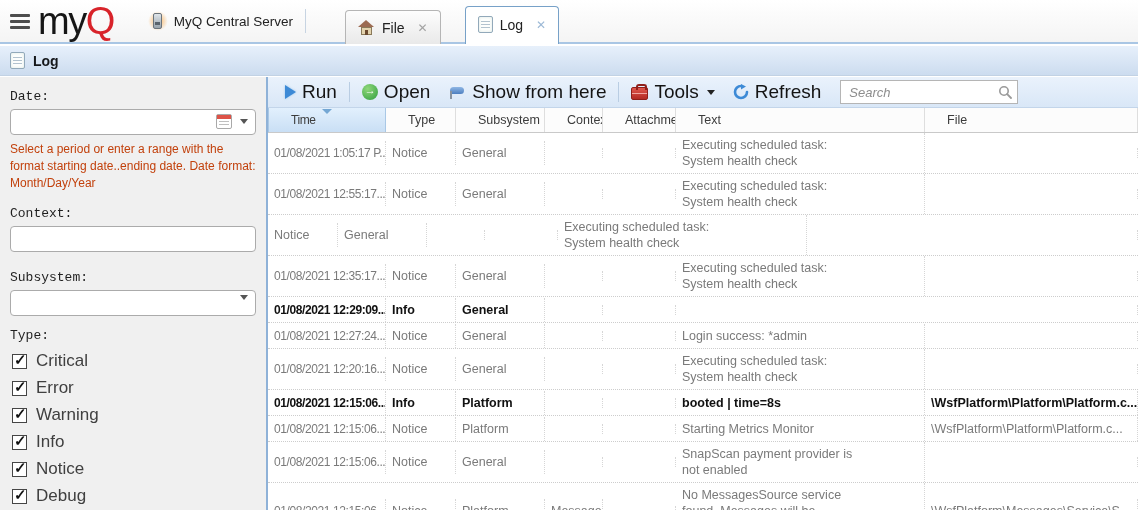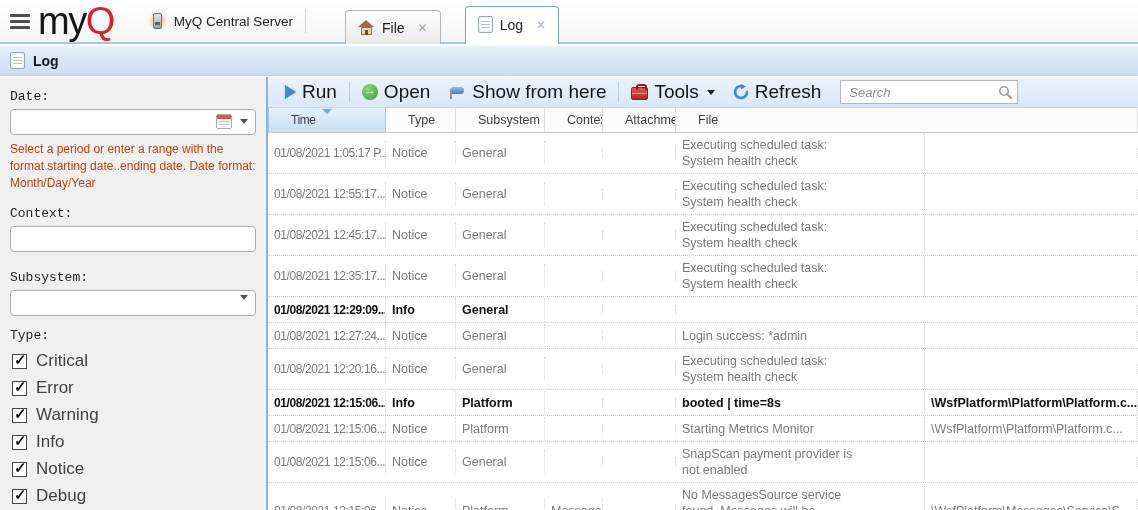--- a/index.html
+++ b/index.html
@@ -286,20 +286,21 @@
       </div>
       <div class="hcell col-subsystem">
         <span>Subsystem</span>
       </div>
       <div class="hcell col-context">
         <span>Context</span>
       </div>
       <div class="hcell col-attachments">
         <span>Attachments</span>
       </div>
+      <div class="hcell col-text"><span>Text</span></div>
       <div class="hcell col-file">
         <span>File</span>
       </div>
     </div>
   <div class="tbody">
       <div class="trow">
         <div class="cell col-time">01/08/2021 1:05:17 P...</div>
         <div class="cell col-type">Notice</div>
         <div class="cell col-subsystem">General</div>
         <div class="cell col-context"></div>
@@ -312,21 +313,20 @@
         <div class="cell col-time">01/08/2021 12:55:17...</div>
         <div class="cell col-type">Notice</div>
         <div class="cell col-subsystem">General</div>
         <div class="cell col-context"></div>
         <div class="cell col-attachments"></div>
         <div class="cell col-text">Executing scheduled task:
 System health check</div>
         <div class="cell col-file"></div>
       </div>
       <div class="trow">
-        <div class="cell col-time">01/08/2021 12:45:17...</div>
         <div class="cell col-type">Notice</div>
         <div class="cell col-subsystem">General</div>
         <div class="cell col-context"></div>
         <div class="cell col-attachments"></div>
         <div class="cell col-text">Executing scheduled task:
 System health check</div>
         <div class="cell col-file"></div>
       </div>
       <div class="trow">
         <div class="cell col-time">01/08/2021 12:35:17...</div>

